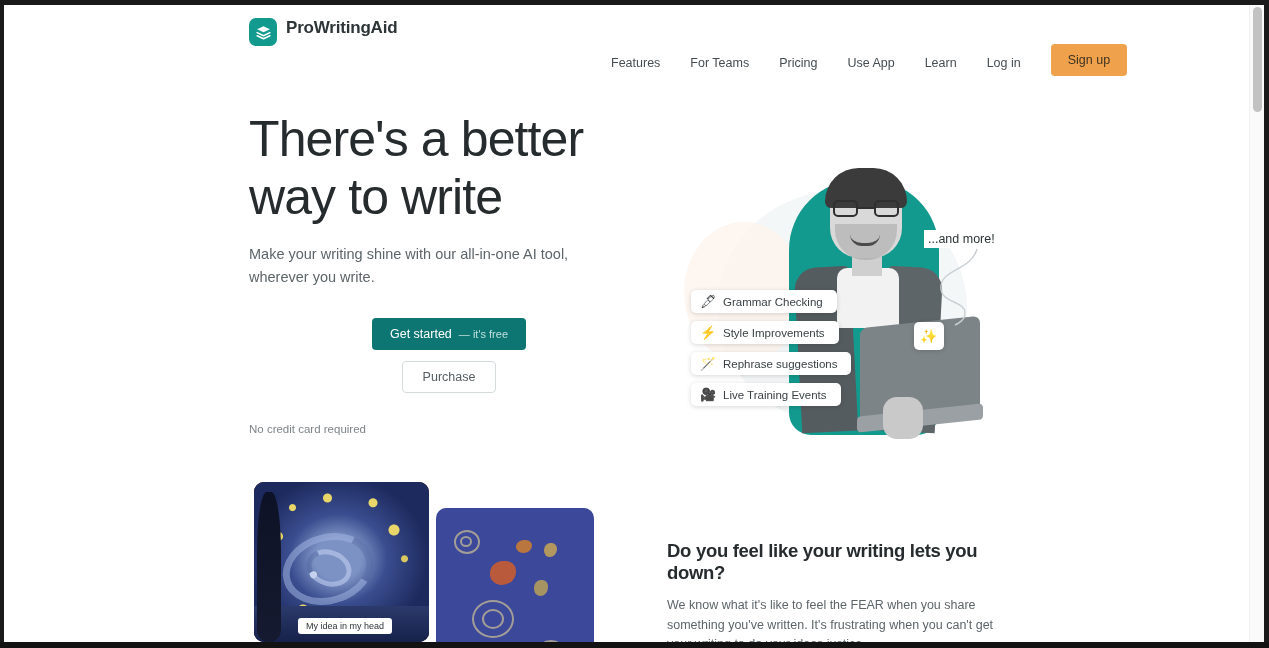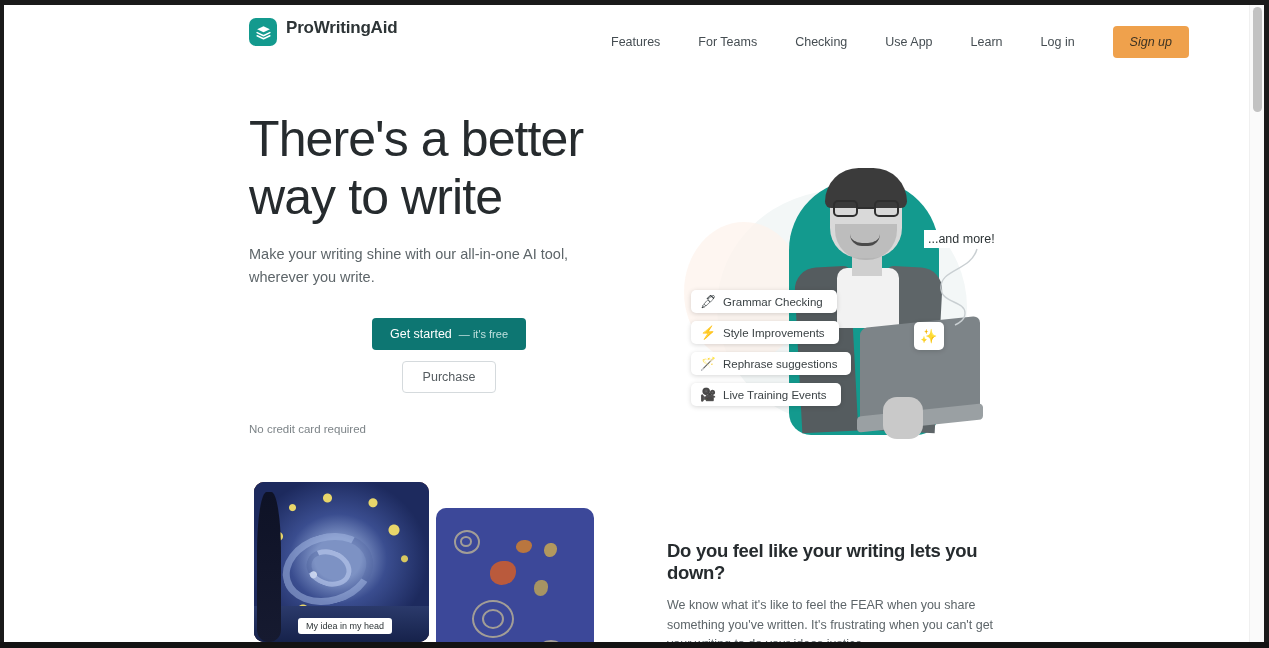--- a/index.html
+++ b/index.html
@@ -57,43 +57,42 @@
     display: flex; align-items: center; justify-content: center;
   }
   .brand-name {
     font-size: 17px;
     font-weight: bold;
     color: #2d3436;
     letter-spacing: -0.2px;
   }
   .nav {
     position: absolute;
-    left: 600px; top: 8px;
+    left: 600px; top: 14px;
     height: 57px;
-    display: flex; align-items: center; gap: 12px;
+    display: flex; align-items: flex-end; gap: 4px;
   }
   .nav a {
     font-size: 12.5px;
     color: #454d52;
     text-decoration: none;
     padding: 6px 13px;
     white-space: nowrap;
   }
   .nav a:first-child { padding-left: 7px; }
   .btn-signup {
     margin-left: 13px;
     background: #efa14c;
     color: #3d3323;
     font-size: 12.5px;
     border: none;
     border-radius: 4px;
     padding: 9px 17px;
     cursor: pointer;
     white-space: nowrap;
-    font-style: italic;
   }
   
   .hero {
     position: relative;
     height: 420px;
   }
   .hero-copy {
     position: absolute;
     left: 245px; top: 48px;
     width: 400px;
@@ -437,21 +436,21 @@
           <path d="M3 12.2 L12 16.5 L21 12.2" fill="none" stroke="#ffffff" stroke-width="2.2" stroke-linecap="round" stroke-linejoin="round"></path>
           <path d="M3 16.6 L12 20.9 L21 16.6" fill="none" stroke="#ffffff" stroke-width="2.2" stroke-linecap="round" stroke-linejoin="round"></path>
         </svg>
       </span>
       <span class="brand-name">ProWritingAid</span>
     </a>
 
     <nav class="nav">
       <a href="#">Features</a>
       <a href="#">For Teams</a>
-      <a href="#">Checking</a>
+      <a href="#">Pricing</a>
       <a href="#">Use App</a>
       <a href="#">Learn</a>
       <a href="#">Log in</a>
       <button class="btn-signup">Sign up</button>
     </nav>
   </header>
 
   <section class="hero">
 
     <div class="hero-copy">

